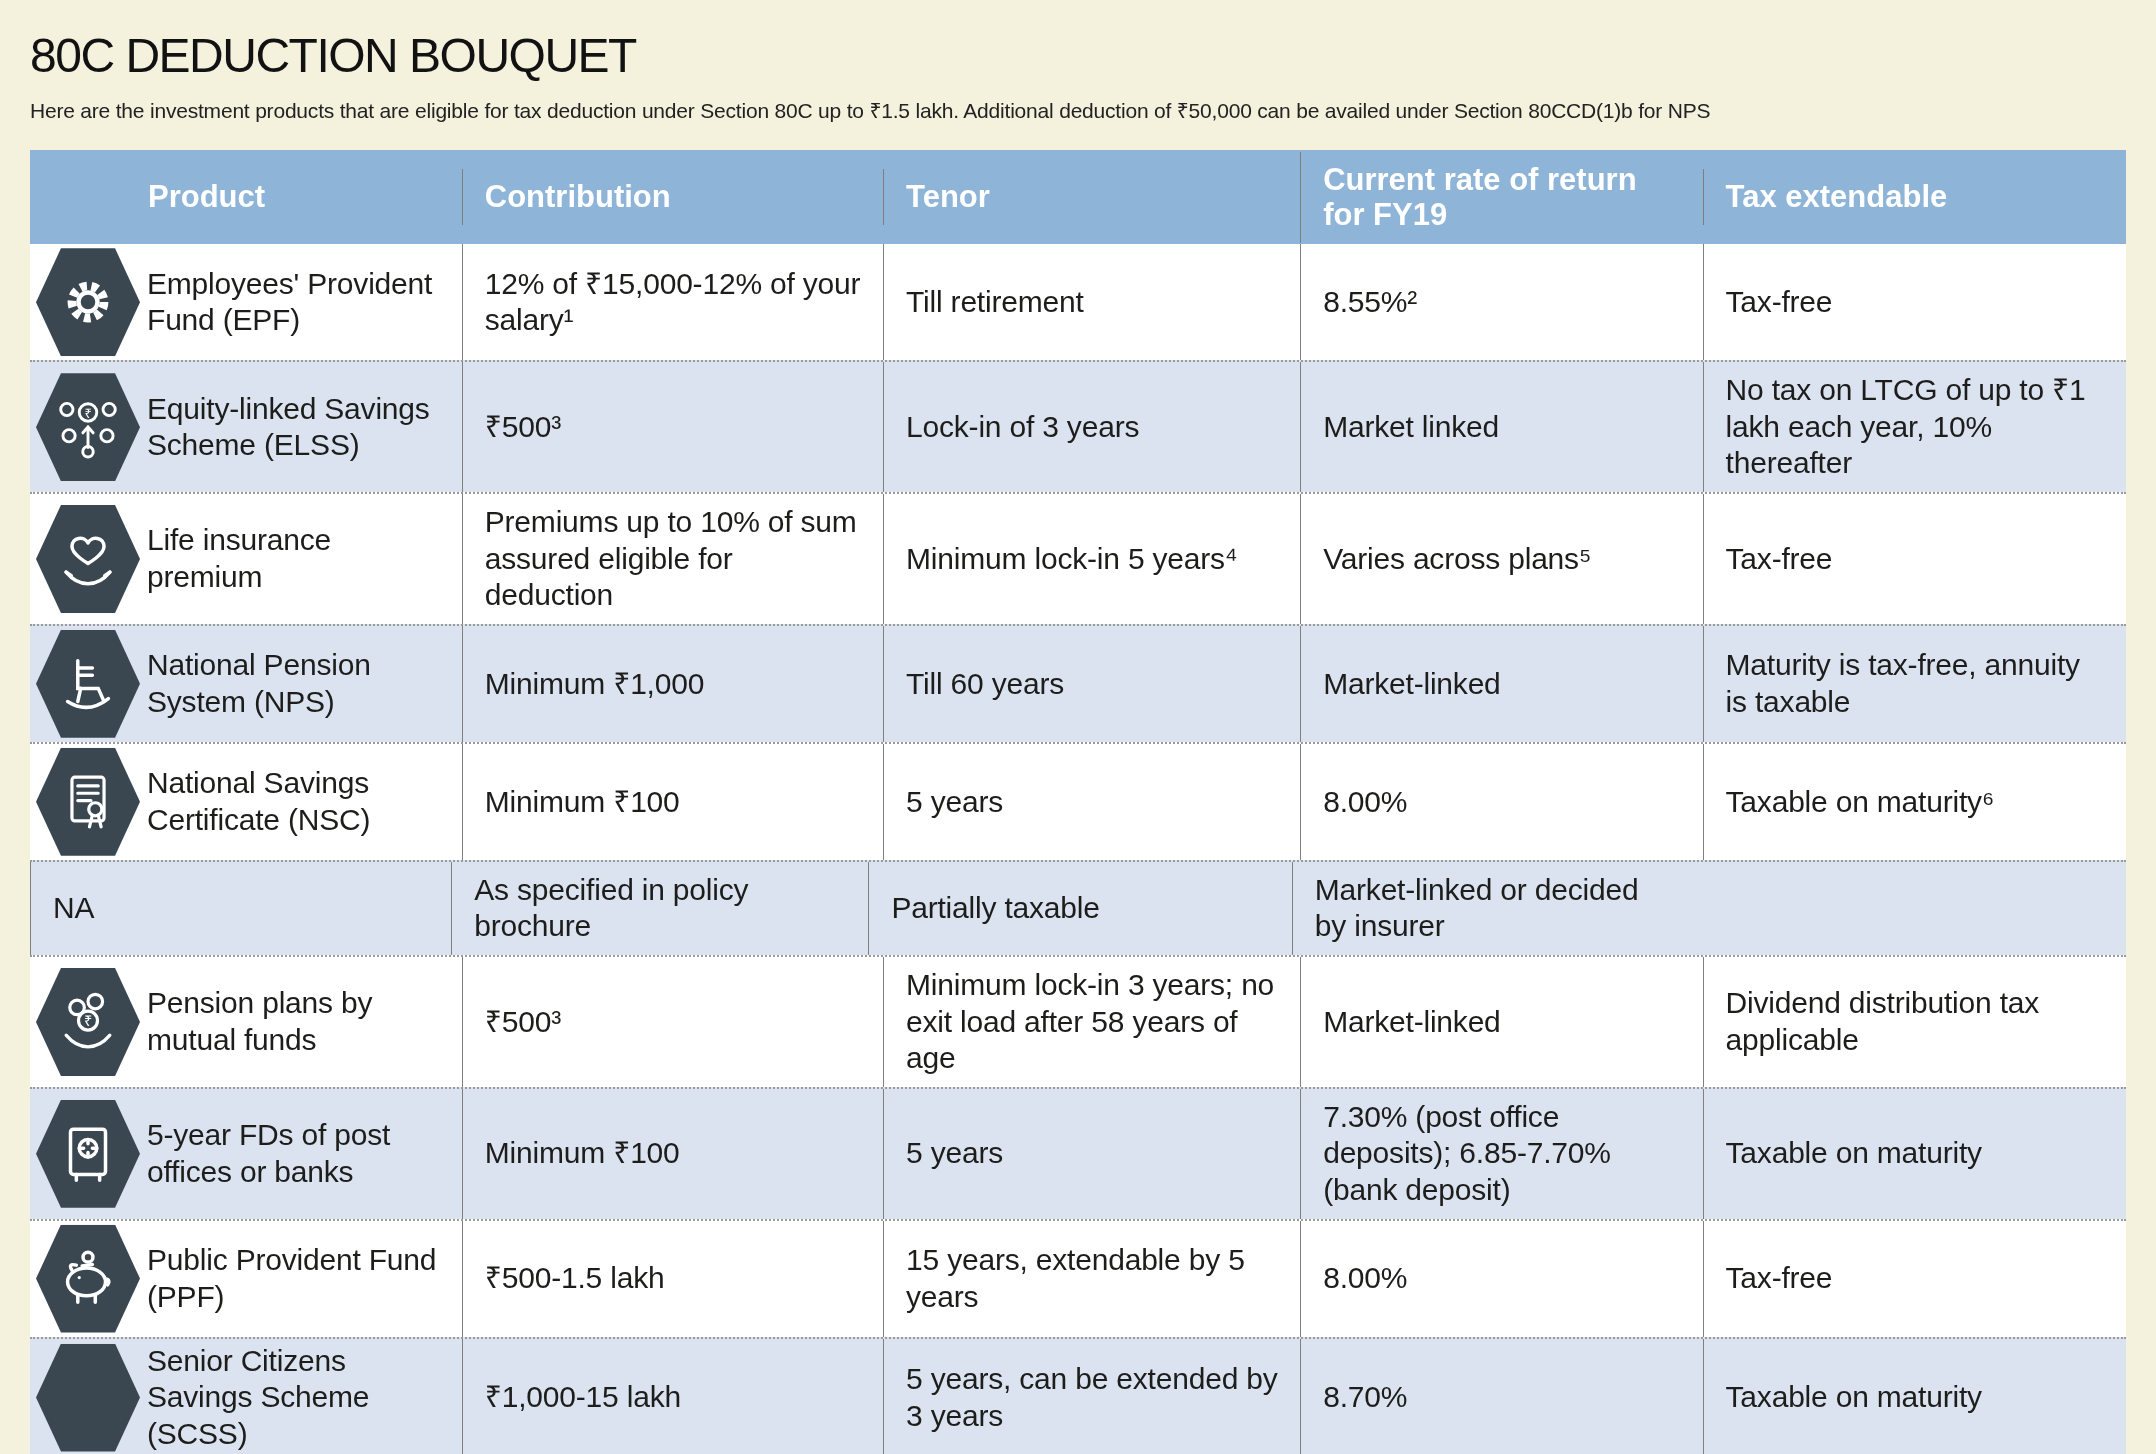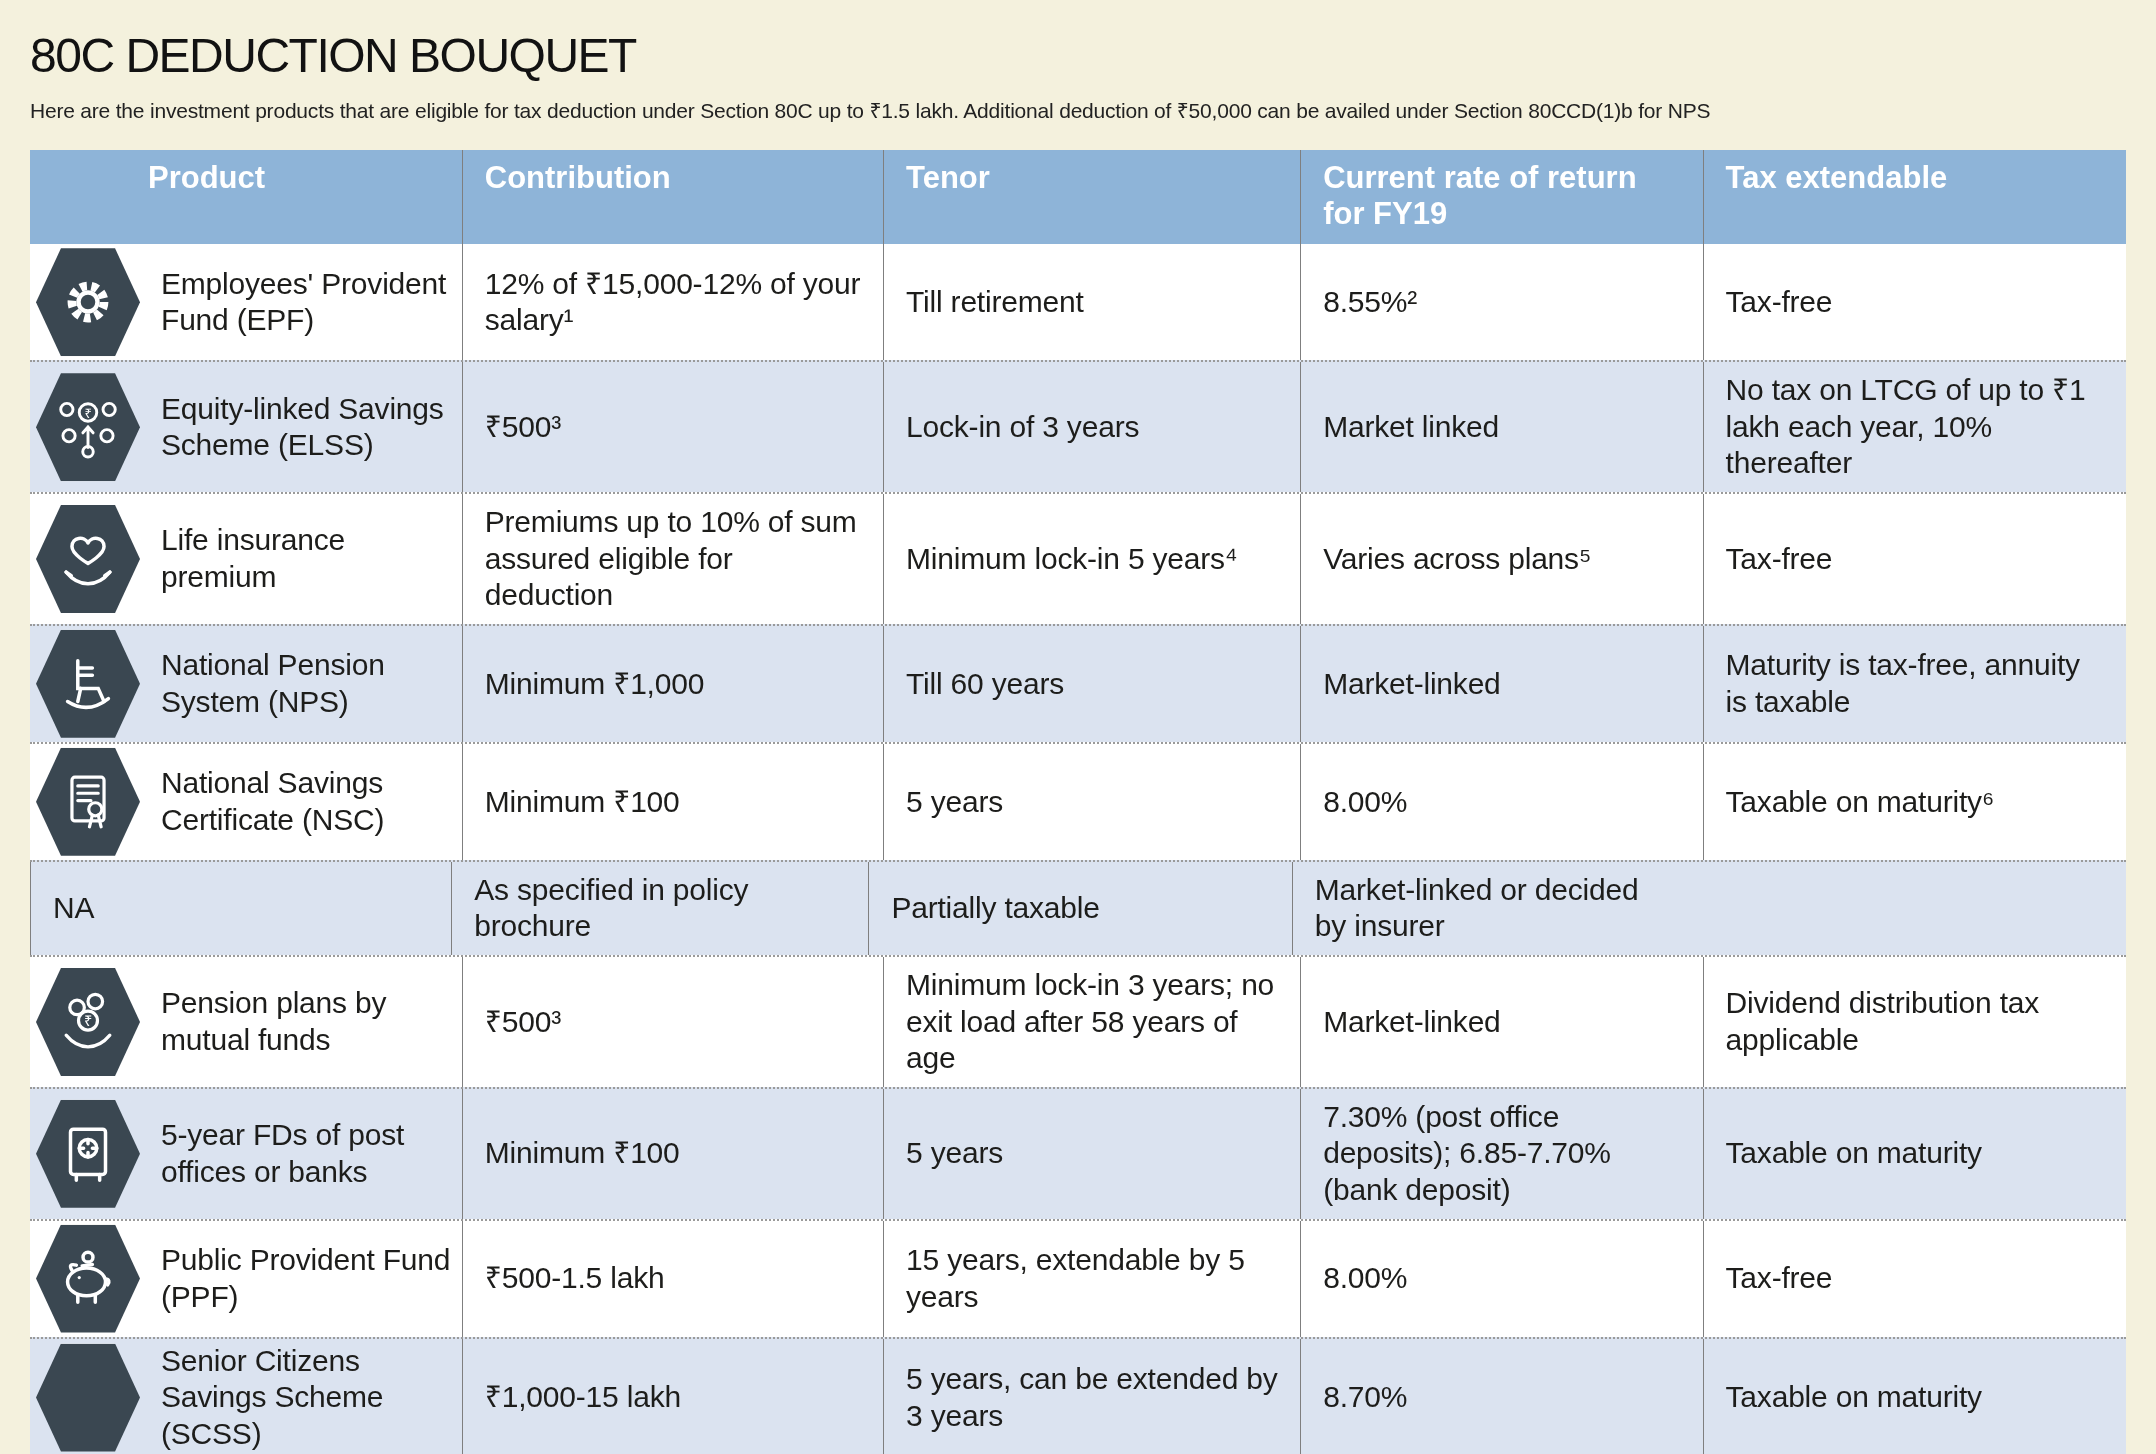--- a/index.html
+++ b/index.html
@@ -17,35 +17,35 @@
     font-size: 48px; font-weight: 400; letter-spacing: -1.5px;
     color: #121212; margin: 4px 0 14px 0;
   }
   .subtitle {
     font-size: 21px; line-height: 1.3; color: #222;
     max-width: 2096px; margin-bottom: 26px; letter-spacing: -0.2px;
   }
   .table { width: 2096px; }
   .thead {
     display: flex; background: #8eb4d8; color: #fff;
-    min-height: 94px; font-weight: bold;
+    min-height: 94px; align-items: center; font-weight: bold;
   }
   .th { font-size: 31px; padding: 10px 18px 10px 22px; line-height: 1.15; }
   .c1 { width: 20.6%; } .c2 { width: 20.1%; } .c3 { width: 19.9%; }
   .c4 { width: 19.2%; } .c5 { width: 20.2%; }
   .th.c1 { padding-left: 118px; }
   .thead .th:not(.c1), .row .cell:not(.c1) { border-left: 1px solid #7f7f7f; }
   .row { display: flex; align-items: stretch; min-height: 87px; background: #fff; }
   .row + .row { border-top: 2px dotted #9a9a9a; }
   .table > .row:nth-child(odd) { background: #dbe3f0; }
   .cell {
     font-size: 30px; line-height: 1.22; padding: 10px 18px 10px 22px;
     display: flex; align-items: center; letter-spacing: -0.2px;
   }
-  .cell.c1 { padding: 4px 10px 4px 6px; gap: 21px; }
+  .cell.c1 { padding: 4px 10px 4px 6px; gap: 7px; }
   .hex {
     flex: 0 0 104px; height: 108px; width: 104px;
     background: #3a4751;
     clip-path: polygon(0% 50%, 24% 0%, 76% 0%, 100% 50%, 76% 100%, 24% 100%);
     display: flex; align-items: center; justify-content: center;
     filter: drop-shadow(0 0 2px #cfcfc2);
   }
   .hex svg { width: 70px; height: 70px; }
   .pname { display: block; }
 </style>

